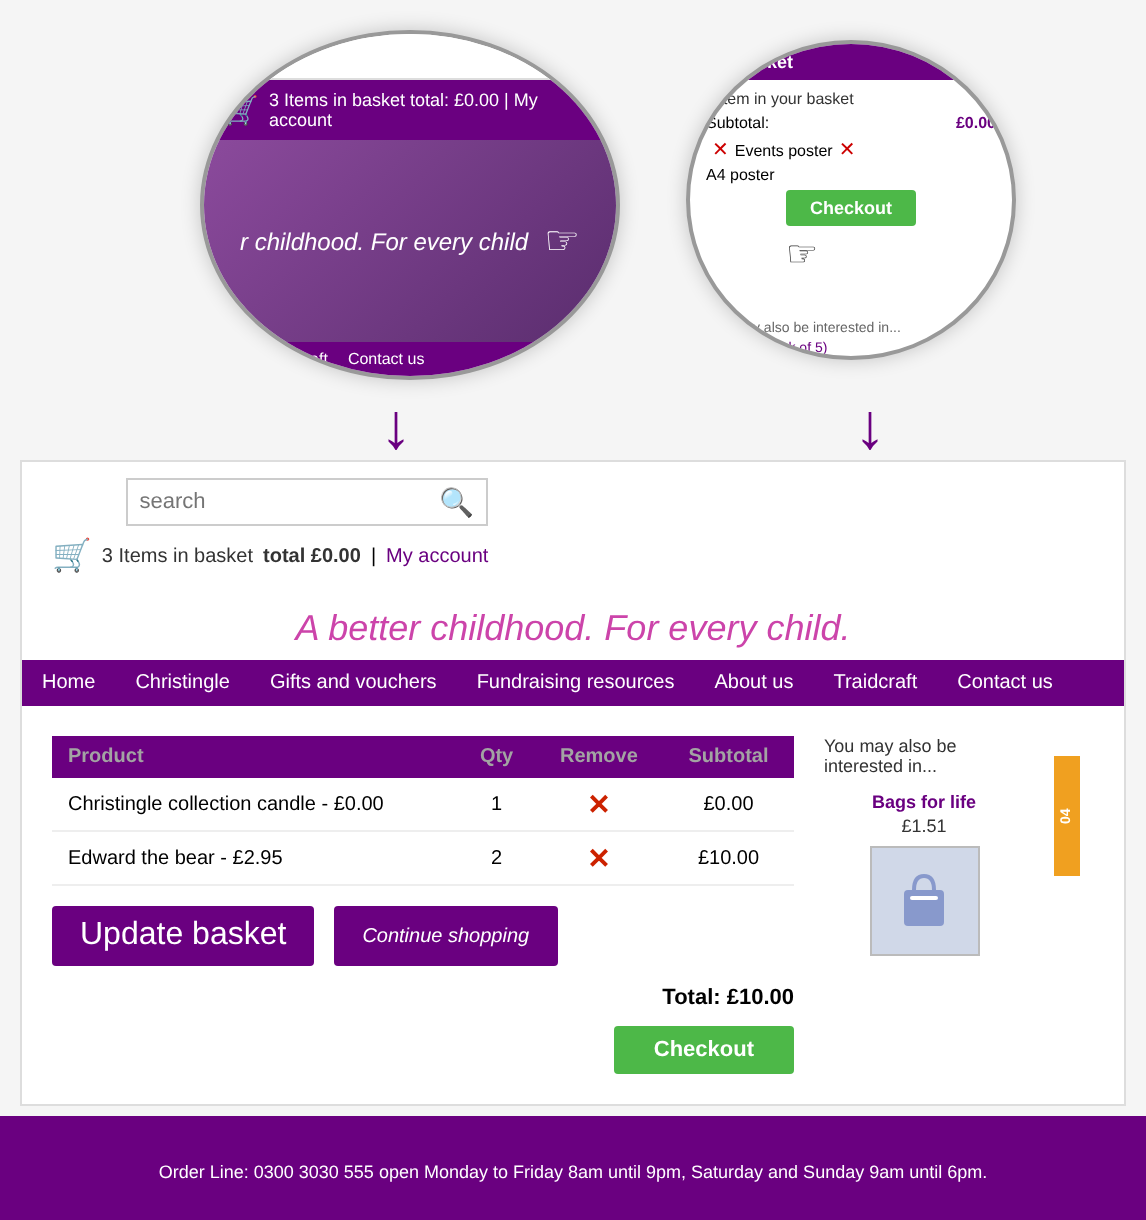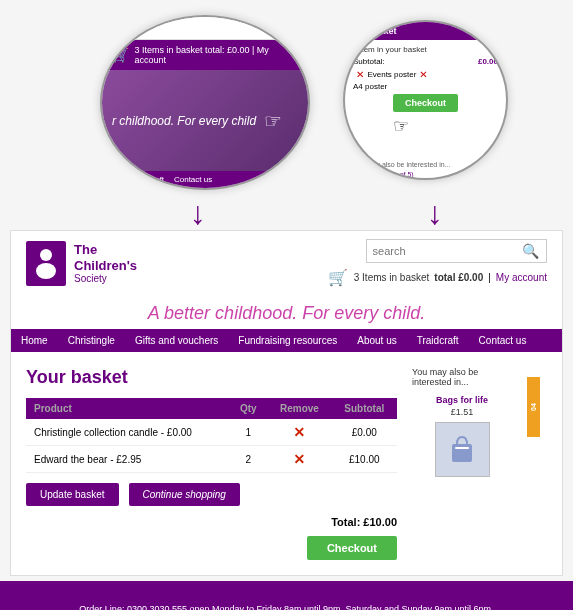--- a/index.html
+++ b/index.html
@@ -70,20 +70,21 @@
     }
 
     .mag-hero {
       width: 100%;
       background: linear-gradient(135deg, #8B4A9C, #5a2d6e);
       padding: 10px;
       text-align: center;
       flex: 1;
       display: flex;
       align-items: center;
+      justify-content: center;
     }
 
     .mag-hero-text {
       color: white;
       font-size: 12px;
       font-style: italic;
     }
 
     .mag-nav {
       width: 100%;
@@ -398,21 +399,21 @@
       gap: 10px;
       justify-content: flex-start;
       margin-bottom: 10px;
     }
 
     .update-btn {
       background: #6a0080;
       color: white;
       border: none;
       padding: 6px 14px;
-      font-size: 10px;
+      font-size: 16px;
       cursor: pointer;
       border-radius: 2px;
     }
 
     .continue-btn {
       background: #6a0080;
       color: white;
       border: none;
       padding: 6px 14px;
       font-size: 10px;
@@ -561,33 +562,20 @@
 </div>
 
 <div class="arrows-container">
   <span class="arrow-left" style="font-size:32px; color:#6a0080;">↓</span>
   <span class="arrow-right" style="font-size:32px; color:#6a0080; position:absolute; right:130px;">↓</span>
 </div>
 
 <div class="website-section">
 
   <div class="site-header">
-    <div class="logo-area">
-      <div class="logo-icon">
-        <svg width="28" height="32" viewBox="0 0 28 32">
-          <circle cx="14" cy="8" r="6" fill="white"></circle>
-          <ellipse cx="14" cy="24" rx="10" ry="8" fill="white"></ellipse>
-        </svg>
-      </div>
-      <div>
-        <div class="logo-text">The</div>
-        <div class="logo-text">Children's</div>
-        <div class="logo-subtext">Society</div>
-      </div>
-    </div>
     <div class="header-right">
       <div class="search-bar">
         <input type="text" class="search-input" placeholder="search" style="">
         <span class="search-icon">🔍</span>
       </div>
       <div class="basket-info">
         <span class="basket-cart-icon">🛒</span>
         <span class="basket-text">3 Items in basket</span>
         <span class="basket-total">total £0.00</span>
         <span> | </span>
@@ -603,21 +591,20 @@
     <span class="nav-item">Christingle</span>
     <span class="nav-item">Gifts and vouchers</span>
     <span class="nav-item">Fundraising resources</span>
     <span class="nav-item">About us</span>
     <span class="nav-item">Traidcraft</span>
     <span class="nav-item">Contact us</span>
   </div>
 
   <div class="content-area">
     <div class="main-content">
-      <div class="page-title">Your basket</div>
 
       <table class="basket-table">
         <thead>
           <tr>
             <th>Product</th>
             <th>Qty</th>
             <th>Remove</th>
             <th>Subtotal</th>
           </tr>
         </thead>

